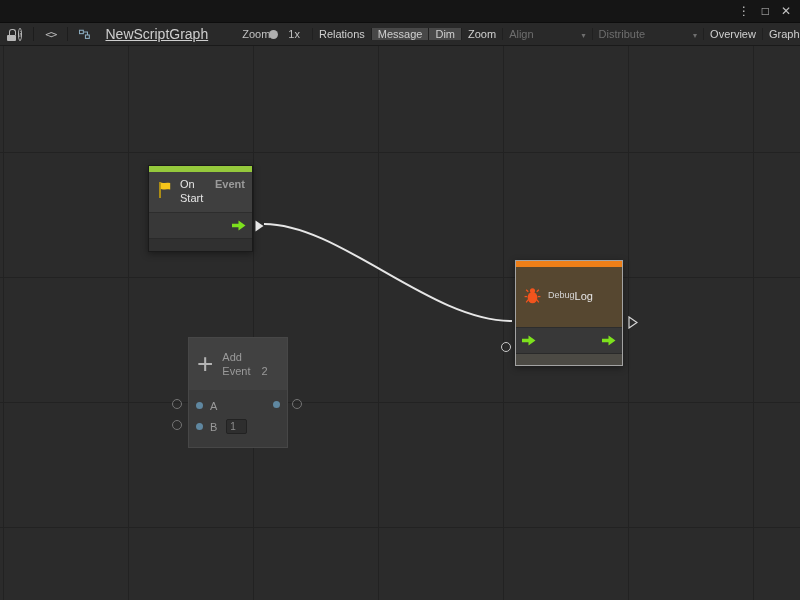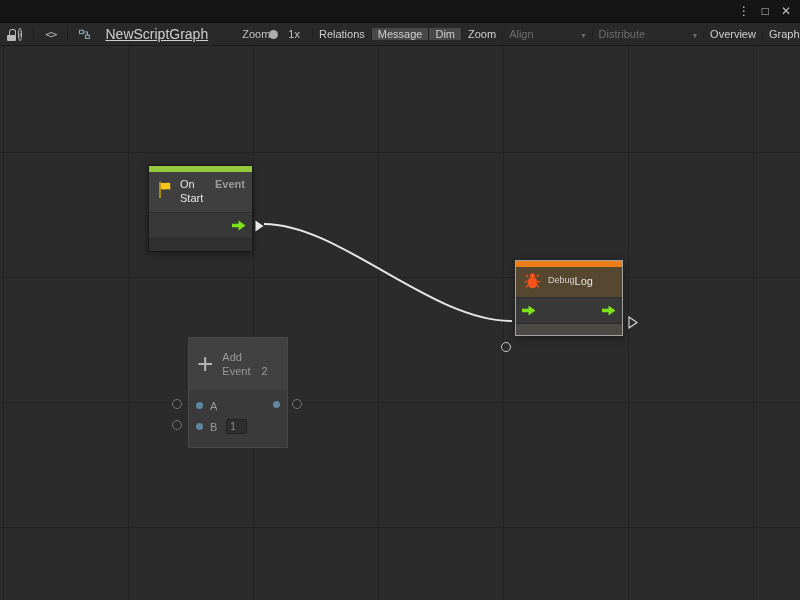--- a/index.html
+++ b/index.html
@@ -58,21 +58,21 @@
   .nfooter{height:13px;border-top:1px solid #2a2a2a;box-sizing:border-box;}
 
   
   .node-onstart{left:148px;top:119px;width:105px;}
   .node-onstart .nheader{background:#3f3f3f;height:40px;}
   .node-onstart .prow{justify-content:flex-end;}
   .node-onstart .nfooter{background:#303030;}
 
   
   .node-debug{left:515px;top:214px;width:108px;border:1px solid #a3a3a3;}
-  .node-debug .nheader{background:#564730;height:30px;}
+  .node-debug .nheader{background:#564730;height:60px;}
   .node-debug .prow.first{justify-content:space-between;}
   .node-debug .prow.second{height:24px;gap:7px;color:#d2d2d2;font-size:11px;}
   .node-debug .nfooter{background:#4c4a44;height:12px;}
   .msg-dot{width:5px;height:5px;border-radius:50%;background:#cfcfcf;flex:0 0 auto;}
 
   
   .node-ghost{left:188px;top:291px;width:100px;background:#3a3a3a;border:1px solid #474747;box-shadow:none;}
   .gheader{display:flex;align-items:center;gap:9px;height:52px;padding:0 8px;background:#414141;box-sizing:border-box;}
   .gplus{font-size:28px;color:#b4b4b4;line-height:1;font-weight:400;}
   .gtitles{color:#9a9a9a;font-size:11px;line-height:14px;}

